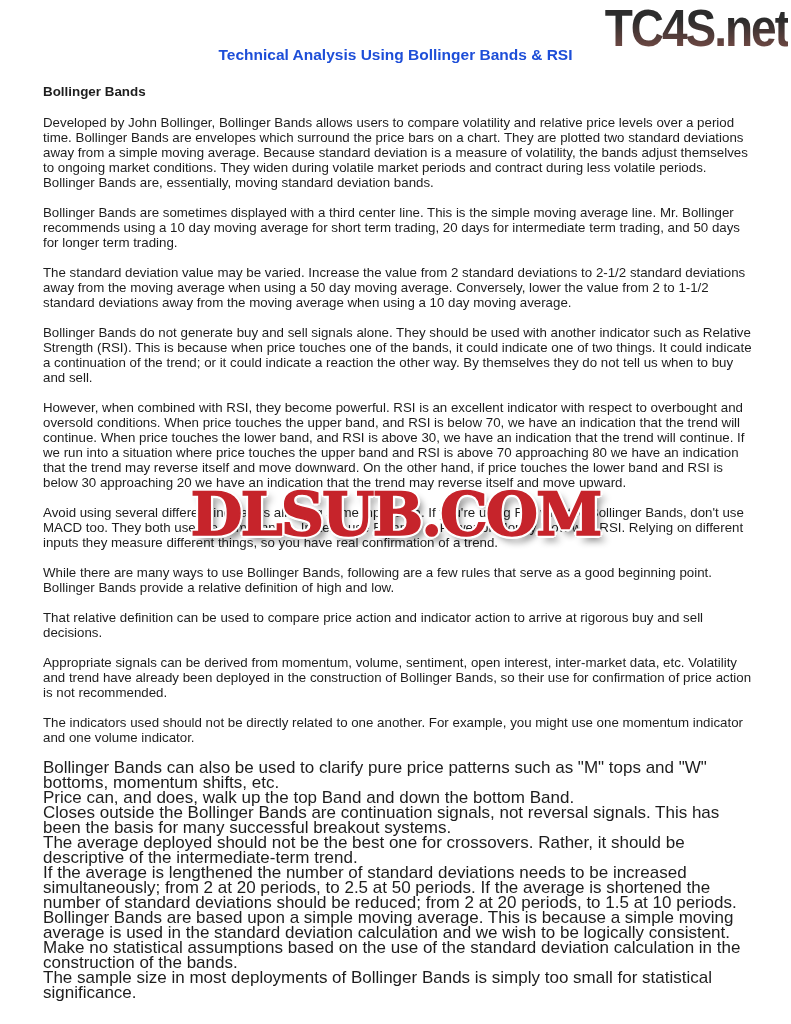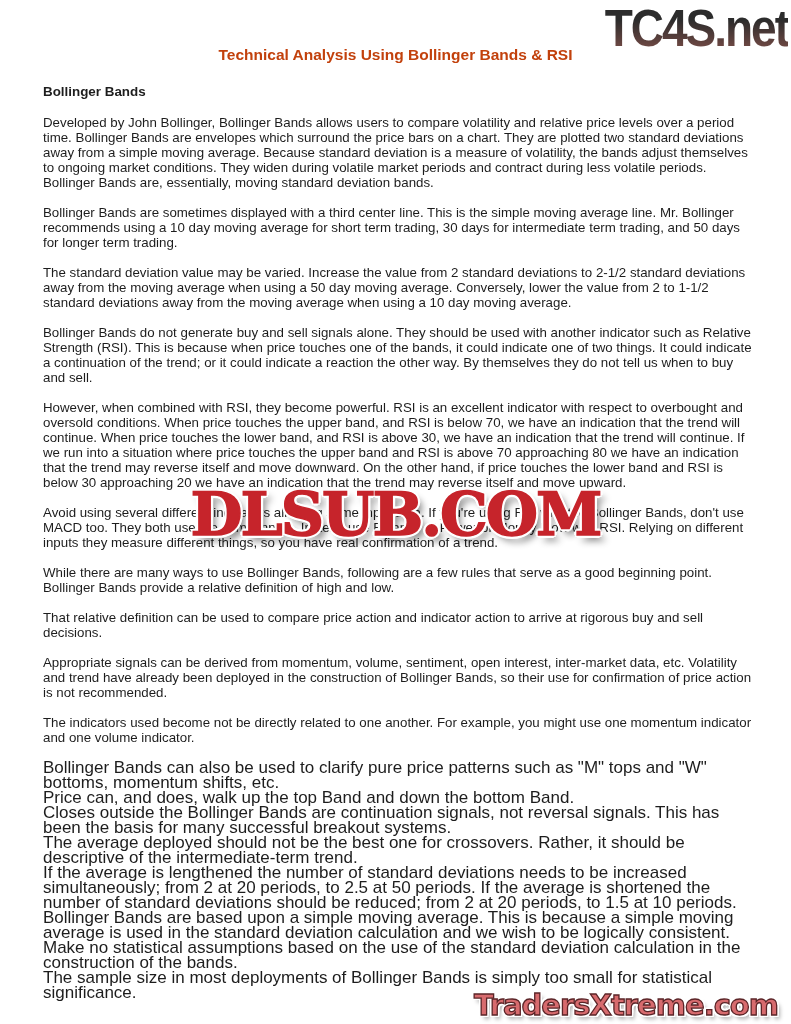--- a/index.html
+++ b/index.html
@@ -9,21 +9,21 @@
   }
   .tc4s-logo {
     position:absolute; top:2px; right:3px;
     font-family:"Liberation Sans", sans-serif; font-weight:bold;
     font-size:46px; letter-spacing:-2px; line-height:1;
     transform:scaleY(1.12); transform-origin:top right;
     color:#3a3a3a;
   }
   .title {
     padding-top:46px; text-align:center;
-    font-size:15.5px; font-weight:bold; color:#c2410c;
+    font-size:15.5px; font-weight:bold; color:#1d4ed8;
   }
   .content { padding:20px 38px 0 43px; }
   .section-heading { font-size:13.4px; font-weight:bold; line-height:15px; }
   .paragraphs .para { margin:15px 0 0 0; font-size:13.3px; line-height:15px; }
   .paragraphs .para:first-child { margin-top:16px; }
   .rules { margin-top:15px; }
   .rules .rule-line { font-size:17px; line-height:15px; }
   .watermark {
     position:absolute; top:484px; left:50%; transform:translateX(-50%);
     font-family:"DejaVu Serif", serif; font-weight:bold;
@@ -52,40 +52,39 @@
 
   <div class="tc4s-logo" style="background-image: linear-gradient(rgb(44, 44, 44) 35%, rgb(125, 79, 73) 100%); background-clip: text; color: transparent;">TC4S.net</div>
 
   <div class="title">Technical Analysis Using Bollinger Bands &amp; RSI</div>
 
   <div class="content">
     <div class="section-heading">Bollinger Bands</div>
 
     <div class="paragraphs">
         <div class="para">Developed by John Bollinger, Bollinger Bands allows users to compare volatility and relative price levels over a period time. Bollinger Bands are envelopes which surround the price bars on a chart. They are plotted two standard deviations away from a simple moving average. Because standard deviation is a measure of volatility, the bands adjust themselves to ongoing market conditions. They widen during volatile market periods and contract during less volatile periods. Bollinger Bands are, essentially, moving standard deviation bands.</div>
-        <div class="para">Bollinger Bands are sometimes displayed with a third center line. This is the simple moving average line. Mr. Bollinger recommends using a 10 day moving average for short term trading, 30 days for intermediate term trading, and 50 days for longer term trading.</div>
+        <div class="para">Bollinger Bands are sometimes displayed with a third center line. This is the simple moving average line. Mr. Bollinger recommends using a 10 day moving average for short term trading, 20 days for intermediate term trading, and 50 days for longer term trading.</div>
         <div class="para">The standard deviation value may be varied. Increase the value from 2 standard deviations to 2-1/2 standard deviations away from the moving average when using a 50 day moving average. Conversely, lower the value from 2 to 1-1/2 standard deviations away from the moving average when using a 10 day moving average.</div>
         <div class="para">Bollinger Bands do not generate buy and sell signals alone. They should be used with another indicator such as Relative Strength (RSI). This is because when price touches one of the bands, it could indicate one of two things. It could indicate a continuation of the trend; or it could indicate a reaction the other way. By themselves they do not tell us when to buy and sell.</div>
         <div class="para">However, when combined with RSI, they become powerful. RSI is an excellent indicator with respect to overbought and oversold conditions. When price touches the upper band, and RSI is below 70, we have an indication that the trend will continue. When price touches the lower band, and RSI is above 30, we have an indication that the trend will continue. If we run into a situation where price touches the upper band and RSI is above 70 approaching 80 we have an indication that the trend may reverse itself and move downward. On the other hand, if price touches the lower band and RSI is below 30 approaching 20 we have an indication that the trend may reverse itself and move upward.</div>
         <div class="para">Avoid using several different indicators all using same input data. If you're using RSI with the Bollinger Bands, don't use MACD too. They both use the same inputs. Instead use Balance of Power or Money Flow with RSI. Relying on different inputs they measure different things, so you have real confirmation of a trend.</div>
         <div class="para">While there are many ways to use Bollinger Bands, following are a few rules that serve as a good beginning point. Bollinger Bands provide a relative definition of high and low.</div>
         <div class="para">That relative definition can be used to compare price action and indicator action to arrive at rigorous buy and sell decisions.</div>
         <div class="para">Appropriate signals can be derived from momentum, volume, sentiment, open interest, inter-market data, etc. Volatility and trend have already been deployed in the construction of Bollinger Bands, so their use for confirmation of price action is not recommended.</div>
-        <div class="para">The indicators used become not be directly related to one another. For example, you might use one momentum indicator and one volume indicator.</div>
+        <div class="para">The indicators used should not be directly related to one another. For example, you might use one momentum indicator and one volume indicator.</div>
       </div>
 
     <div class="rules">
         <div class="rule-line">Bollinger Bands can also be used to clarify pure price patterns such as "M" tops and "W" bottoms, momentum shifts, etc.</div>
         <div class="rule-line">Price can, and does, walk up the top Band and down the bottom Band.</div>
         <div class="rule-line">Closes outside the Bollinger Bands are continuation signals, not reversal signals. This has been the basis for many successful breakout systems.</div>
         <div class="rule-line">The average deployed should not be the best one for crossovers. Rather, it should be descriptive of the intermediate-term trend.</div>
         <div class="rule-line">If the average is lengthened the number of standard deviations needs to be increased simultaneously; from 2 at 20 periods, to 2.5 at 50 periods. If the average is shortened the number of standard deviations should be reduced; from 2 at 20 periods, to 1.5 at 10 periods.</div>
         <div class="rule-line">Bollinger Bands are based upon a simple moving average. This is because a simple moving average is used in the standard deviation calculation and we wish to be logically consistent.</div>
         <div class="rule-line">Make no statistical assumptions based on the use of the standard deviation calculation in the construction of the bands.</div>
         <div class="rule-line">The sample size in most deployments of Bollinger Bands is simply too small for statistical significance.</div>
       </div>
   </div>
 
   <div class="watermark" style="color: rgb(198, 36, 43);">DLSUB.COM</div>
 
-  <div class="footer-logo" style="color: rgb(215, 107, 110);">TradersXtreme.com</div>
 
 </div>
 
 </body></html>

